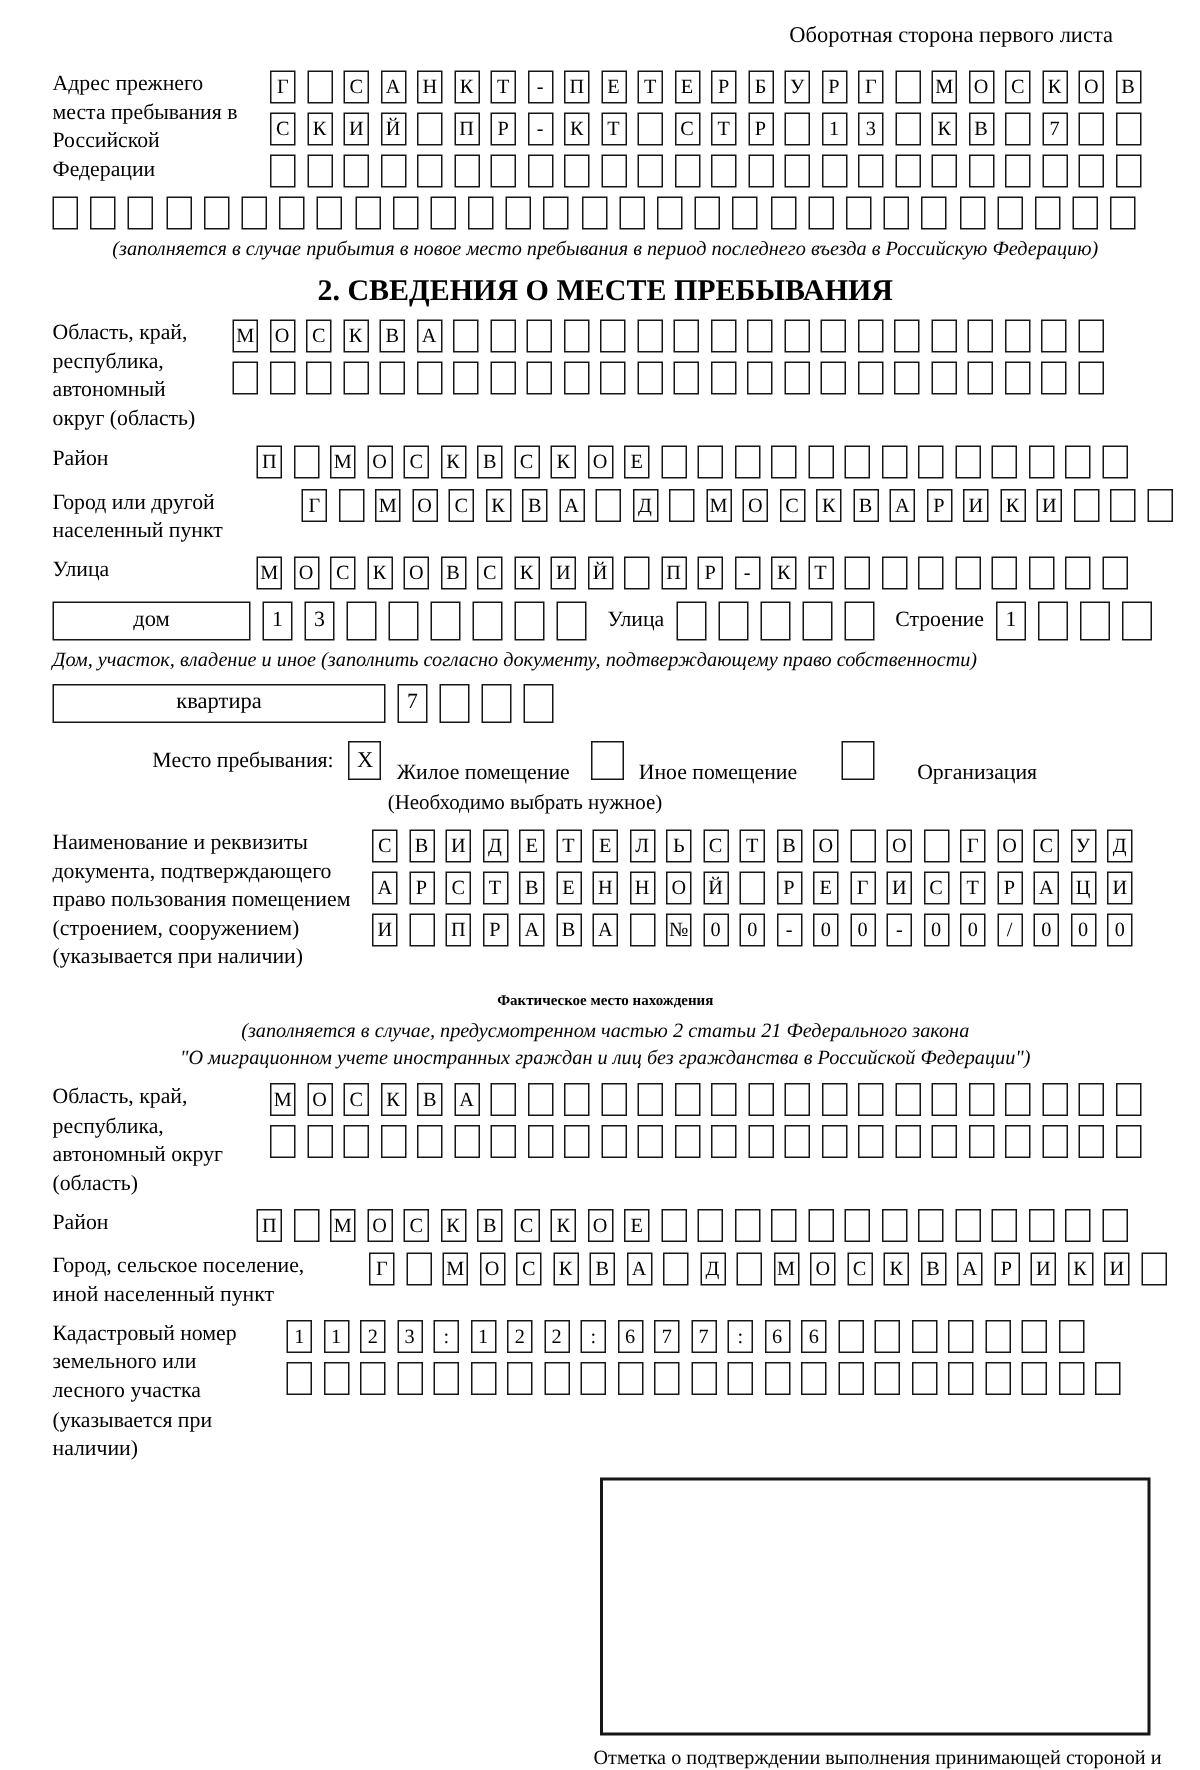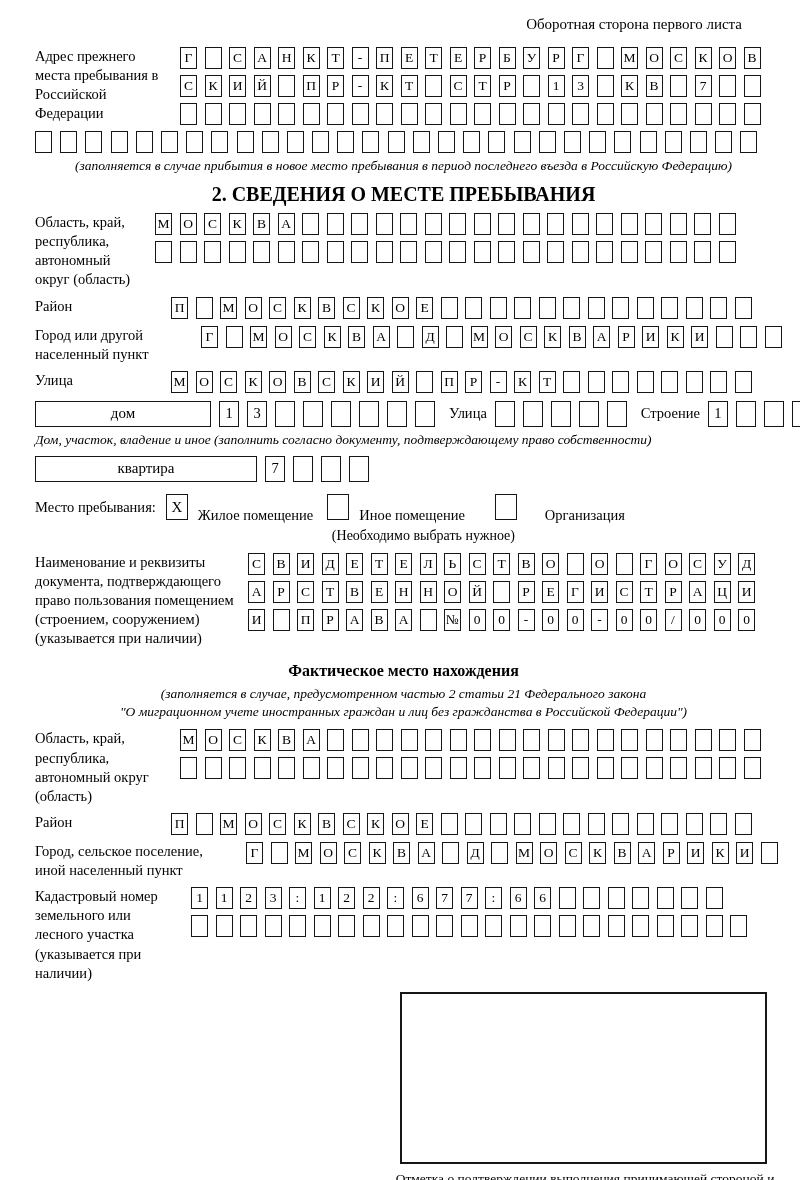--- a/index.html
+++ b/index.html
@@ -24,39 +24,39 @@
     width:17px; height:22px; border:1.8px solid #161616; flex-shrink:0;
     display:flex; align-items:center; justify-content:center; font-size:13.5px;
   }
   .bigcells { gap:8px; }
   .bigcells .cell { width:20px; height:26px; font-size:14.5px; }
 
   .caption { font-size:13.5px; margin-top:5px;font-style:italic; }
   .caption.center { text-align:center; }
 
   h2.sec { text-align:center; font-size:20px; font-weight:bold; margin-top:9px; }
-  h3.sec { text-align:center; font-size:16px; font-weight:bold; margin-top:14px; }
+  h3.sec { text-align:center; font-size:10px; font-weight:bold; margin-top:14px; }
   .subcap { text-align:center; font-size:13.5px; margin-top:6px;font-style:italic; }
 
   .inline-row { display:flex; align-items:center; margin-top:8px; }
   .namedbox {
     height:26px; border:1.8px solid #161616; display:flex;
     align-items:center; justify-content:center; font-size:15px; flex-shrink:0;
   }
-  .dom-box { width:176px; } .kv-box { width:222px; }
+  .dom-box { width:132px; } .kv-box { width:222px; }
   .small-lbl { font-size:14.5px; padding:0 8px 0 14px; }
   .gap8 { margin-left:8px; }
 
   .checkbox {
     width:22px; height:26px; border:1.8px solid #161616; flex-shrink:0;
     display:flex; align-items:center; justify-content:center; font-size:15px;
   }
-  .mesto-row { display:flex; align-items:center; margin-top:9px; font-size:14.5px; }
+  .mesto-row { display:flex; align-items:center; margin-top:9px; font-size:14.5px;justify-content:center; }
   .mesto-row .opt-lbl { margin:16px 14px 0 10px; }
-  .mesto-note { font-size:14px; margin-top:4px; margin-left:150px; width:330px; text-align:right; }
+  .mesto-note { font-size:14px; margin-top:4px; margin-left:150px; width:330px; text-align:center; }
 
   .stamp-wrap { margin-top:9px; margin-left:365px; width:367px; }
   .stamp-box { width:367px; height:172px; border:2px solid #161616; }
   .stamp-cap { font-size:13.5px; line-height:1.38; text-align:center; margin-top:6px;
                margin-left:-25px; width:420px; }
 </style>
 </head>
 <body>
 
 <div class="page">

